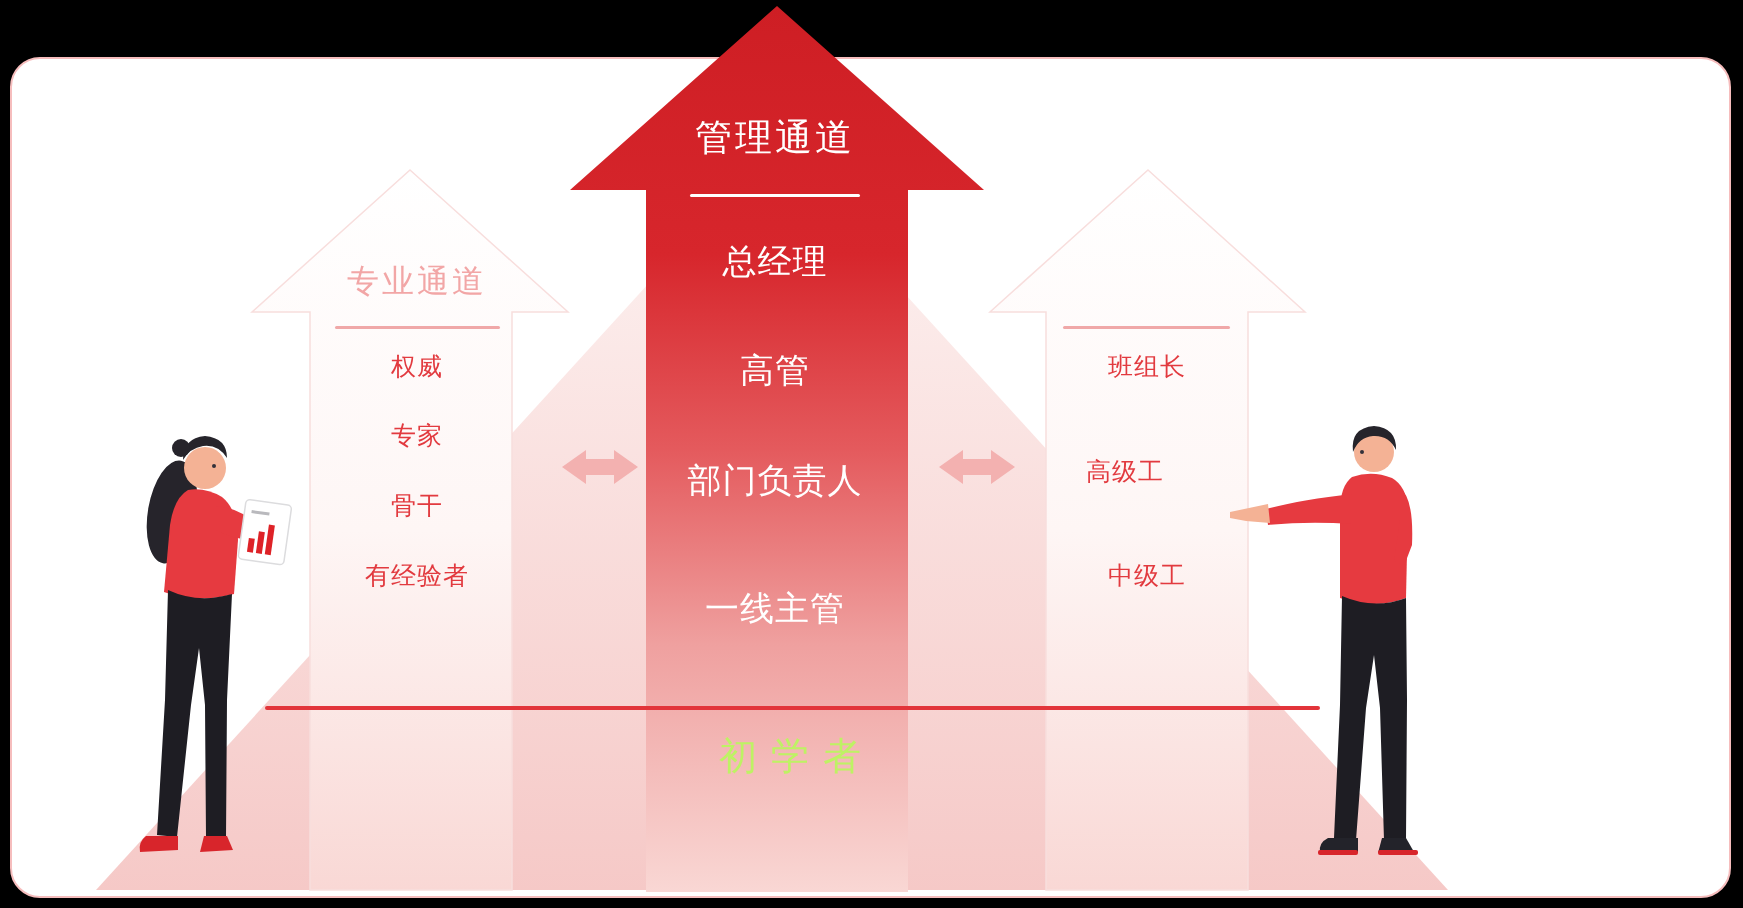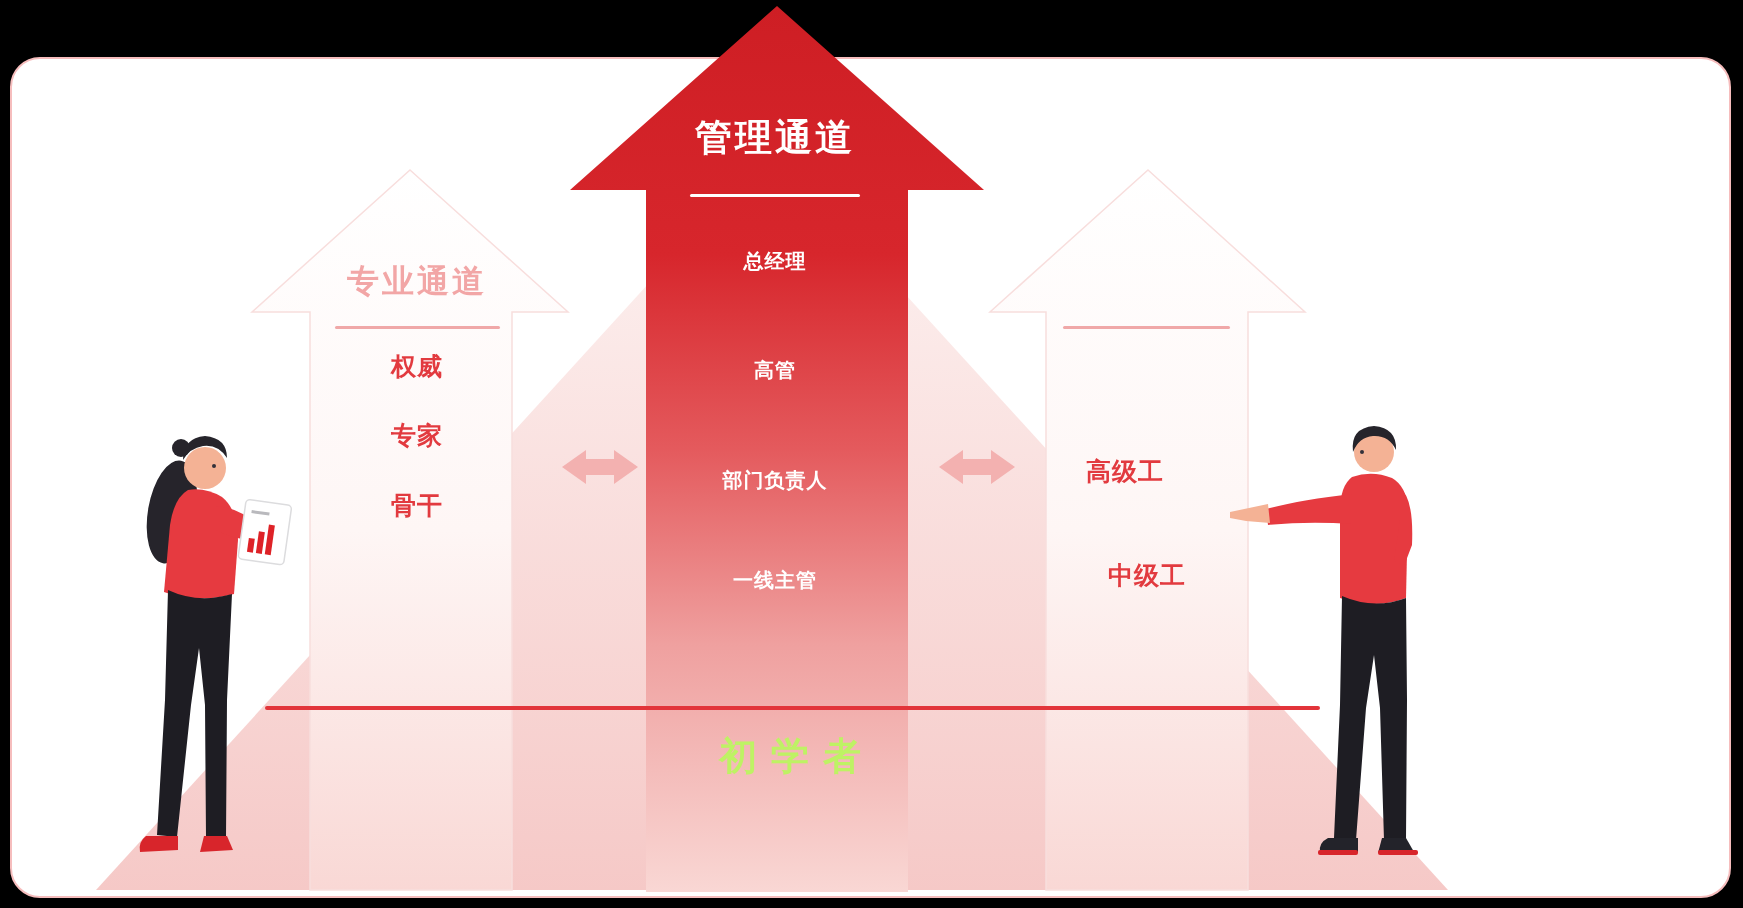--- a/index.html
+++ b/index.html
@@ -4,24 +4,24 @@
 <style>
   * { margin:0; padding:0; box-sizing:border-box; }
   html,body { background:#000; }
   body { font-family:"Liberation Sans","DejaVu Sans",sans-serif; }
   .canvas { position:relative; width:1743px; height:908px; background:#000; overflow:hidden; }
   .card {
     position:absolute; left:10px; top:57px; width:1721px; height:841px;
     background:#ffffff; border:2px solid #f6bdbd; border-radius:30px;
   }
   svg.scene { position:absolute; left:0; top:0; display:block; }
-  .txt { position:absolute; text-align:center; font-weight:bold; line-height:1.2; }
+  .txt { position:absolute; text-align:center; font-weight:normal; line-height:1.2; }
   .center-title { left:625px; top:116px; width:300px; font-size:37px; color:#ffffff; letter-spacing:3px; }
   .u-center { position:absolute; left:690px; top:194px; width:170px; height:3px; background:#ffffff; border-radius:2px; }
-  .c-item { left:625px; width:300px; color:#ffffff; font-size:20px; letter-spacing:1px;margin-top:8px; }
+  .c-item { left:625px; width:300px; color:#ffffff; font-size:34px; letter-spacing:1px; }
   .side-title { width:300px; font-size:32px; color:#f2a6a6; letter-spacing:3px; }
   .u-side { position:absolute; height:3px; background:#f0a8a8; border-radius:2px; }
   .s-item { width:220px; color:#e23a3f; font-size:25px; letter-spacing:1px; }
   .baseline { position:absolute; left:265px; top:706px; width:1055px; height:4px; background:#e2343a; border-radius:2px; }
   .beginner { left:615px; top:734px; width:350px; font-size:38px; color:#bef264; letter-spacing:14px; text-indent:14px; }
 </style>
 </head>
 <body>
 
 <div class="canvas">
@@ -102,28 +102,30 @@
       <path d="M1382 838 L1406 838 L1414 852 L1378 853 Z" fill="#23232a"></path>
       <rect x="1378" y="850" width="40" height="5" rx="2" fill="#d8252b"></rect>
     </g>
   </svg>
 
   <div class="txt center-title">管理通道</div>
   <div class="u-center"></div>
   <div class="txt c-item" style="top:241px;">总经理</div>
   <div class="txt c-item" style="top:350px;">高管</div>
   <div class="txt c-item" style="top:460px;">部门负责人</div>
-  <div class="txt c-item" style="top:560px;">一线主管</div>
+  <div class="txt c-item" style="top:588px;">一线主管</div>
 
   <div class="txt side-title" style="left:267px; top:262px;">专业通道</div>
   <div class="u-side" style="left:335px; top:326px; width:165px;"></div>
   <div class="txt s-item" style="left:307px; top:420px;">专家</div>
   <div class="txt s-item" style="left:307px; top:351px;">权威</div>
   <div class="txt s-item" style="left:307px; top:490px;">骨干</div>
+  <div class="txt s-item" style="left:307px; top:560px;">有经验者</div>
 
   <div class="u-side" style="left:1063px; top:326px; width:167px;"></div>
+  <div class="txt s-item" style="left:1037px; top:351px;">班组长</div>
   <div class="txt s-item" style="left:1015px; top:456px;">高级工</div>
   <div class="txt s-item" style="left:1037px; top:560px;">中级工</div>
 
   <div class="baseline"></div>
   <div class="txt beginner">初学者</div>
 
 </div>
 
 </body></html>

